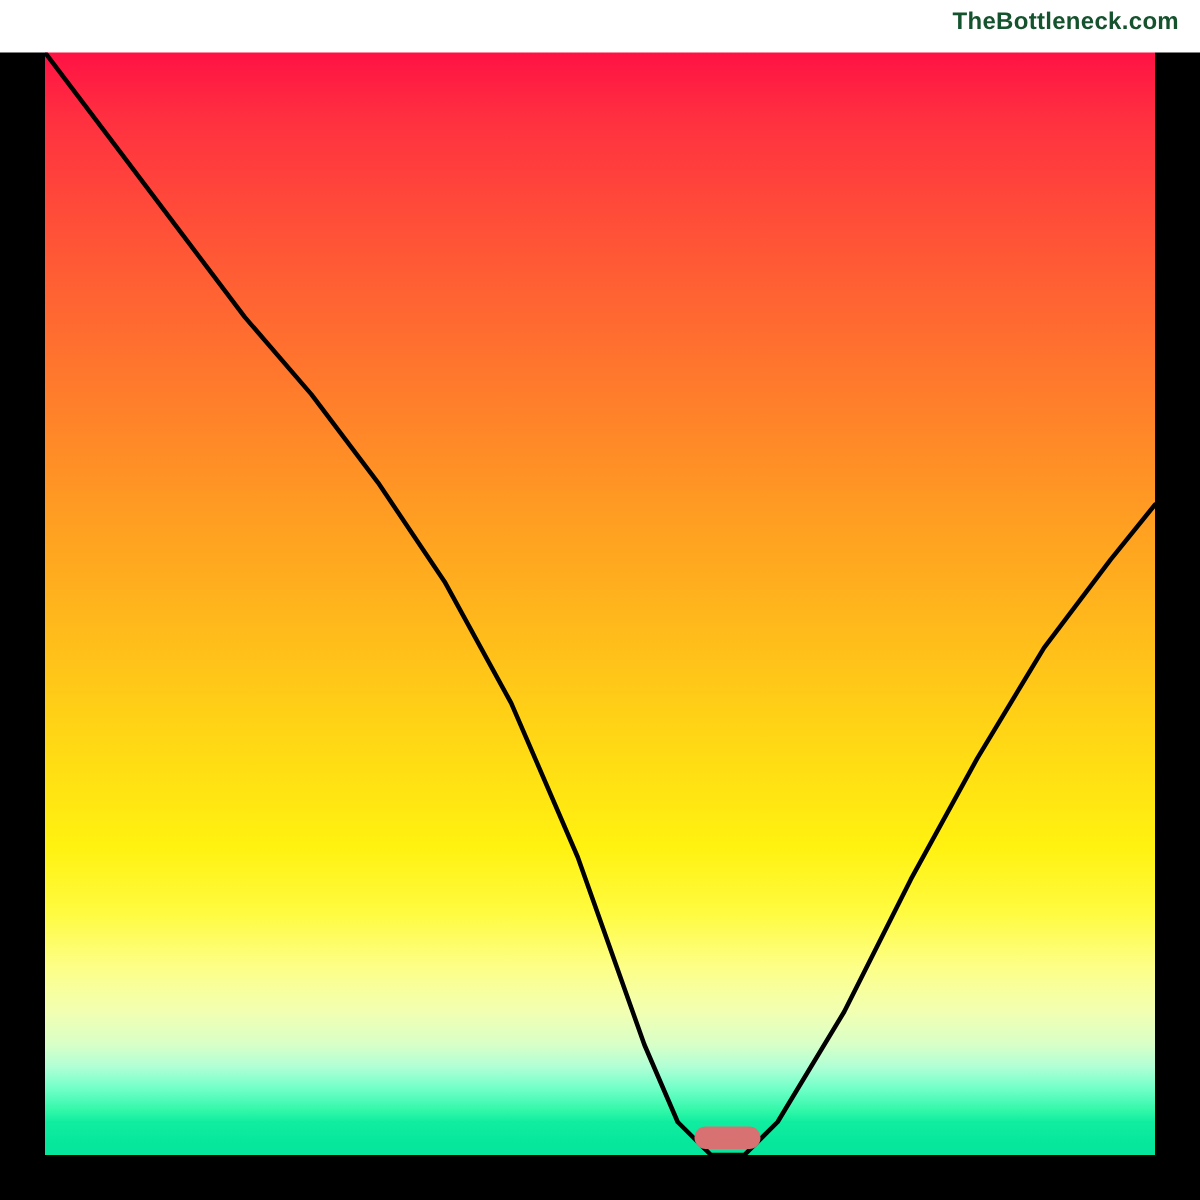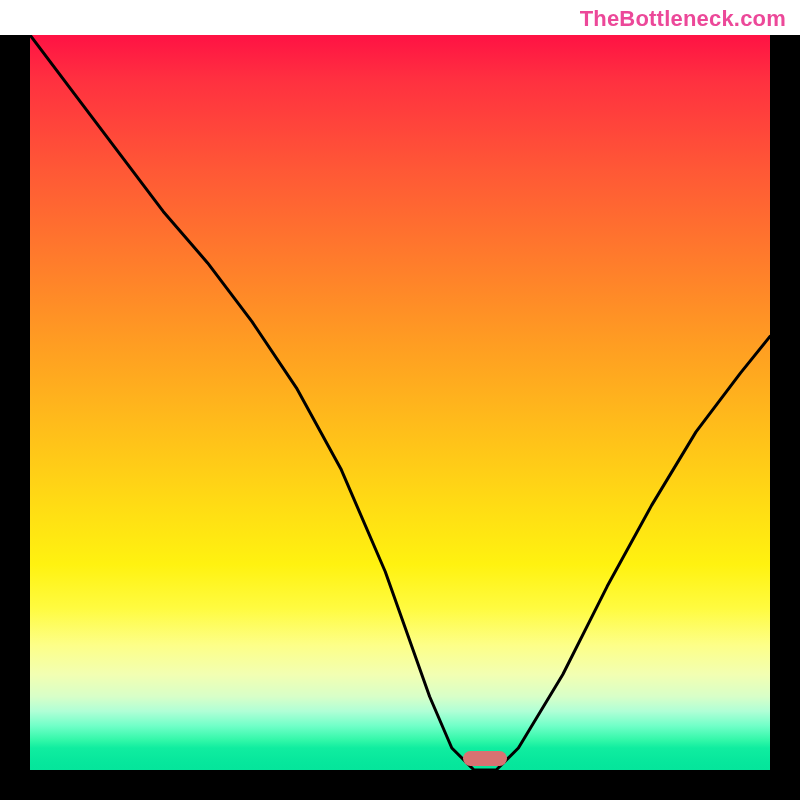--- a/index.html
+++ b/index.html
@@ -8,23 +8,23 @@
     width: 800px;
     height: 800px;
     overflow: hidden;
     background: #fff;
   }
   .watermark {
     position: absolute;
     top: 6px;
     right: 14px;
     font-family: Arial, Helvetica, sans-serif;
-    font-size: 22px;
+    font-size: 16px;
     font-weight: 600;
-    color: #ec4899;
+    color: #14532d;
     letter-spacing: 0.2px;
     z-index: 5;
   }
   .frame {
     position: absolute;
     left: 0;
     top: 35px;
     width: 800px;
     height: 765px;
     z-index: 3;

